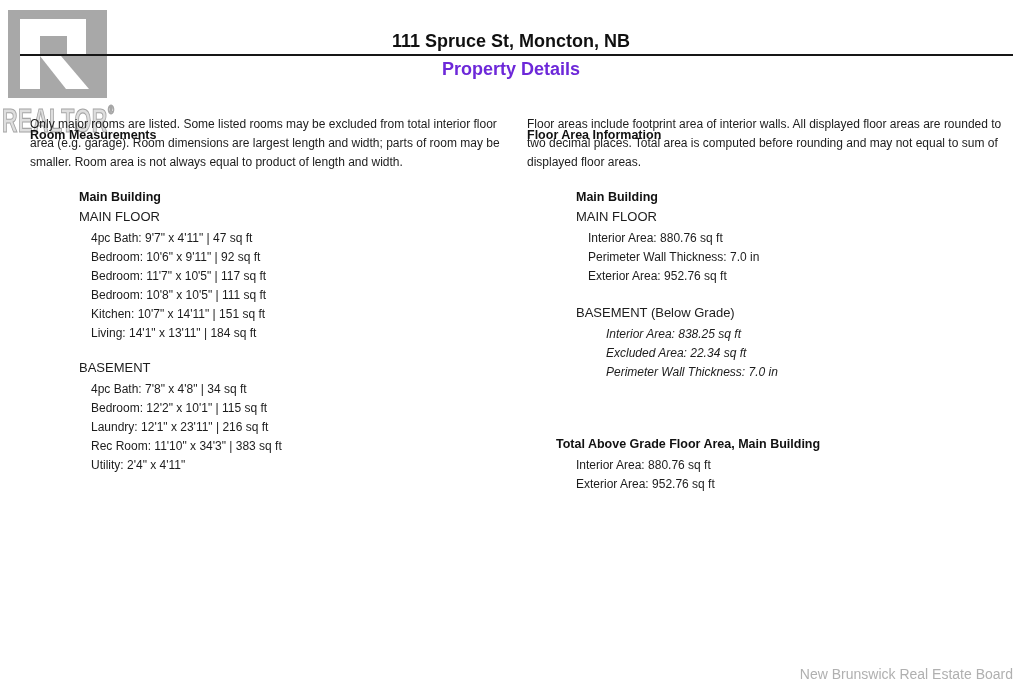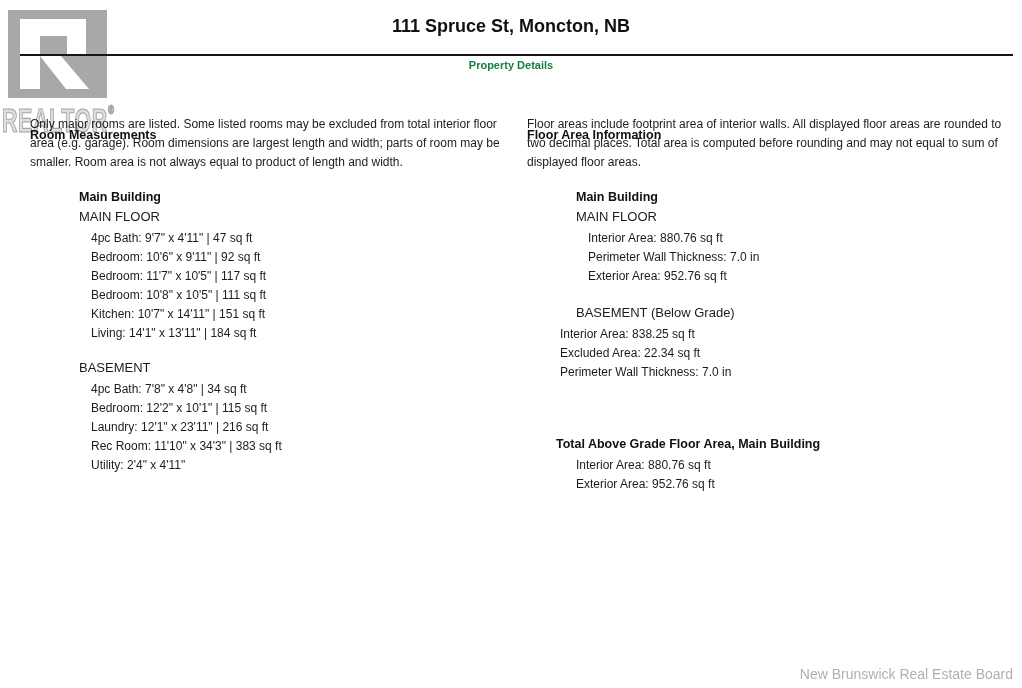--- a/index.html
+++ b/index.html
@@ -3,23 +3,23 @@
 <meta charset="utf-8">
 <style>
   html,body{margin:0;padding:0;background:#ffffff;}
   .page{
     position:relative;width:1022px;height:688px;background:#ffffff;
     font-family:"Liberation Sans","DejaVu Sans",sans-serif;color:#1a1a1a;
     overflow:hidden;
   }
   .abs{position:absolute;}
   
-  .title{left:0;top:16px;width:100%;text-align:center;font-size:18px;font-weight:bold;color:#101010;}
+  .title{left:0;top:31px;width:100%;text-align:center;font-size:18px;font-weight:bold;color:#101010;}
   .title-rule{left:20px;top:54px;width:993px;height:2px;background:#161616;}
-  .subtitle{left:0;top:59px;width:100%;text-align:center;font-size:11px;font-weight:bold;color:#15803d;}
+  .subtitle{left:0;top:59px;width:100%;text-align:center;font-size:18px;font-weight:bold;color:#6d28d9;}
   
   .logo-mark{left:8px;top:10px;width:99px;height:88px;}
   .logo-word{
     left:2px;top:103px;font-size:34px;font-weight:bold;white-space:nowrap;
     color:#dedede;-webkit-text-stroke:1.2px #a6a6a6;letter-spacing:1px;
     transform:scaleX(0.63);transform-origin:0 0;line-height:1;
   }
   .logo-word .reg{font-size:13px;vertical-align:top;letter-spacing:0;}
   
   .sec-head{font-size:12.5px;font-weight:bold;color:#111;margin-top:32px;}
@@ -84,21 +84,21 @@
     <div class="abs bld-head" style="left:564px;top:190px;">Main Building</div>
 
     <div class="abs floor-name" style="left:576px;top:209px;">MAIN FLOOR</div>
     <div class="abs lines" style="left:588px;top:229px;">
       <div>Interior Area: 880.76 sq ft</div>
       <div>Perimeter Wall Thickness: 7.0 in</div>
       <div>Exterior Area: 952.76 sq ft</div>
     </div>
 
     <div class="abs floor-name" style="left:576px;top:305px;">BASEMENT (Below Grade)</div>
-    <div class="abs lines" style="left:560px;top:325px;">
+    <div class="abs lines" style="left:606px;top:325px;font-style:italic;">
       <div>Interior Area: 838.25 sq ft</div>
       <div>Excluded Area: 22.34 sq ft</div>
       <div>Perimeter Wall Thickness: 7.0 in</div>
     </div>
 
     <div class="abs bld-head" style="left:544px;top:437px;text-align:center;">Total Above Grade Floor Area, Main Building</div>
     <div class="abs lines" style="left:576px;top:456px;">
       <div>Interior Area: 880.76 sq ft</div>
       <div>Exterior Area: 952.76 sq ft</div>
     </div>

